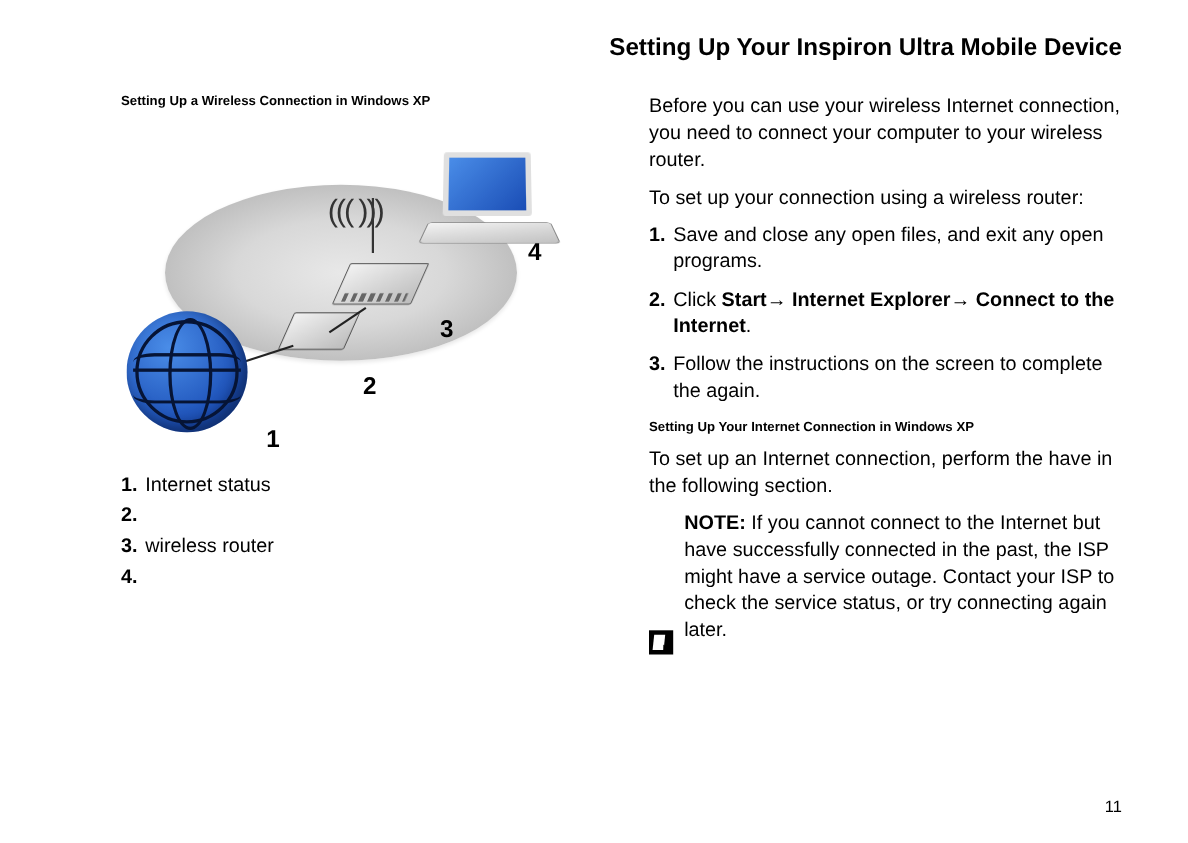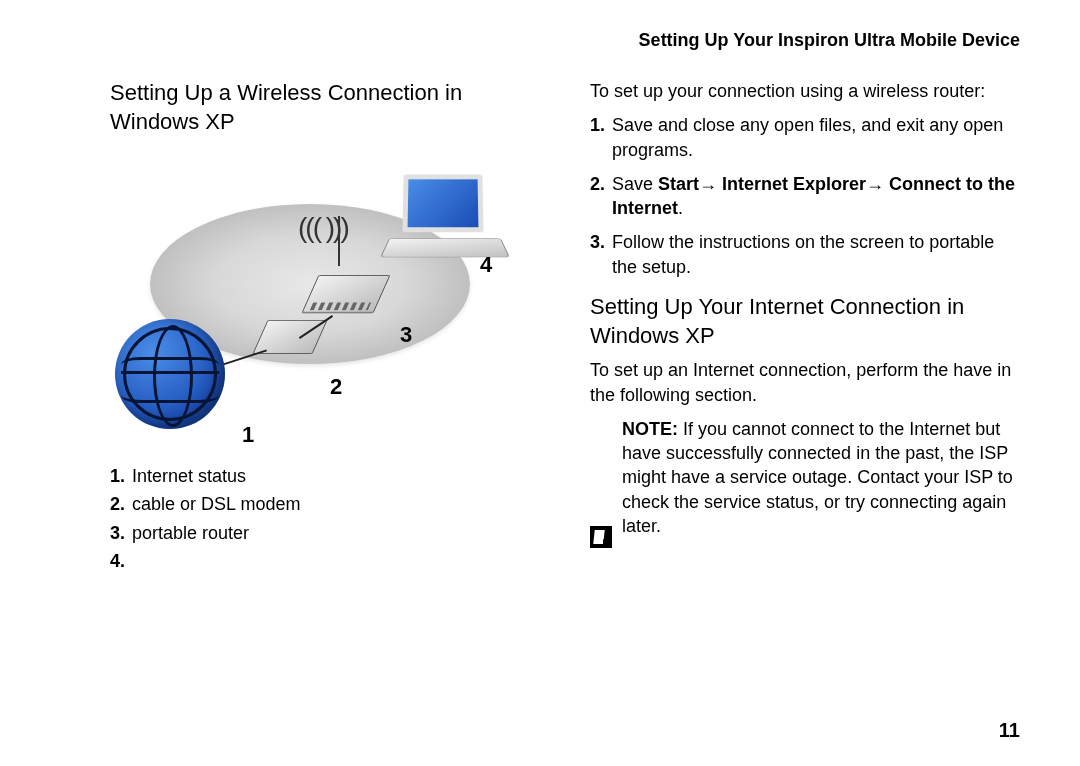--- a/index.html
+++ b/index.html
@@ -9,34 +9,34 @@
     background: #fff;
     font-family: Arial, Helvetica, sans-serif;
     font-size: 18px;
     color: #000;
     position: relative;
     padding: 30px 60px 50px 110px;
   }
   .header-title {
     text-align: right;
     font-weight: bold;
-    font-size: 18px;
+    font-size: 22px;
     margin-bottom: 28px;
   }
   .columns {
     display: flex;
     gap: 50px;
   }
   .col {
     flex: 1;
     min-width: 0;
   }
   .section-heading {
-    font-weight: normal;
-    font-size: 22px;
+    font-weight: bold;
+    font-size: 12px;
     margin-bottom: 8px;
     line-height: 1.3;
   }
   p { line-height: 1.35; margin-bottom: 10px; }
   .diagram {
     width: 380px;
     height: 310px;
     position: relative;
     margin-bottom: 10px;
   }
@@ -142,22 +142,22 @@
     background: #fff; transform: skewX(-6deg);
   }
   .note-icon::after {
     content: ""; position: absolute; right: 3px; bottom: 3px;
     border-left: 6px solid #000; border-top: 6px solid transparent;
   }
   .page-number {
     position: absolute;
     right: 60px;
     bottom: 24px;
-    font-weight: bold;
-    font-size: 20px;
+    font-weight: normal;
+    font-size: 15px;
   }
 </style>
 </head>
 <body>
 
 <div class="header-title">Setting Up Your Inspiron Ultra Mobile Device</div>
 
 <div class="columns">
 
   <div class="col">
@@ -186,48 +186,48 @@
       <div class="dlabel dl4">4</div>
     </div>
 
     <ul class="num-list">
       <li>
           <span class="num">1.</span>
           <span>Internet status</span>
         </li>
       <li>
           <span class="num">2.</span>
-          <span>cable or DSL modem</span>
         </li>
       <li>
           <span class="num">3.</span>
-          <span>portable router</span>
+          <span>wireless router</span>
         </li>
       <li>
           <span class="num">4.</span>
         </li>
     </ul>
 
   </div>
 
   <div class="col">
+    <p>Before you can use your wireless Internet connection, you need to connect your computer to your wireless router.</p>
     <p>To set up your connection using a wireless router:</p>
 
     <ul class="ol">
       <li>
         <span class="num">1.</span>
         <span><span></span><span class="bold"></span><span>Save and close any open files, and exit any open programs.</span></span>
       </li>
       <li>
         <span class="num">2.</span>
-        <span><span>Save </span><span class="bold">Start→ Internet Explorer→ Connect to the Internet</span><span>.</span></span>
+        <span><span>Click </span><span class="bold">Start→ Internet Explorer→ Connect to the Internet</span><span>.</span></span>
       </li>
       <li>
         <span class="num">3.</span>
-        <span><span></span><span class="bold"></span><span>Follow the instructions on the screen  to portable the setup.</span></span>
+        <span><span></span><span class="bold"></span><span>Follow the instructions on the screen  to complete the again.</span></span>
       </li>
     </ul>
 
     <div class="section-heading">Setting Up Your Internet Connection in Windows XP</div>
     <p>To set up an Internet connection, perform the have in the following section.</p>
 
     <div class="note-row">
       <div class="note-icon"></div>
       <p>
         <span class="bold">NOTE:</span><span> If you cannot connect to the Internet but have successfully connected in the past, the ISP might have a service outage. Contact your ISP to check the service status, or try connecting again later.</span>

